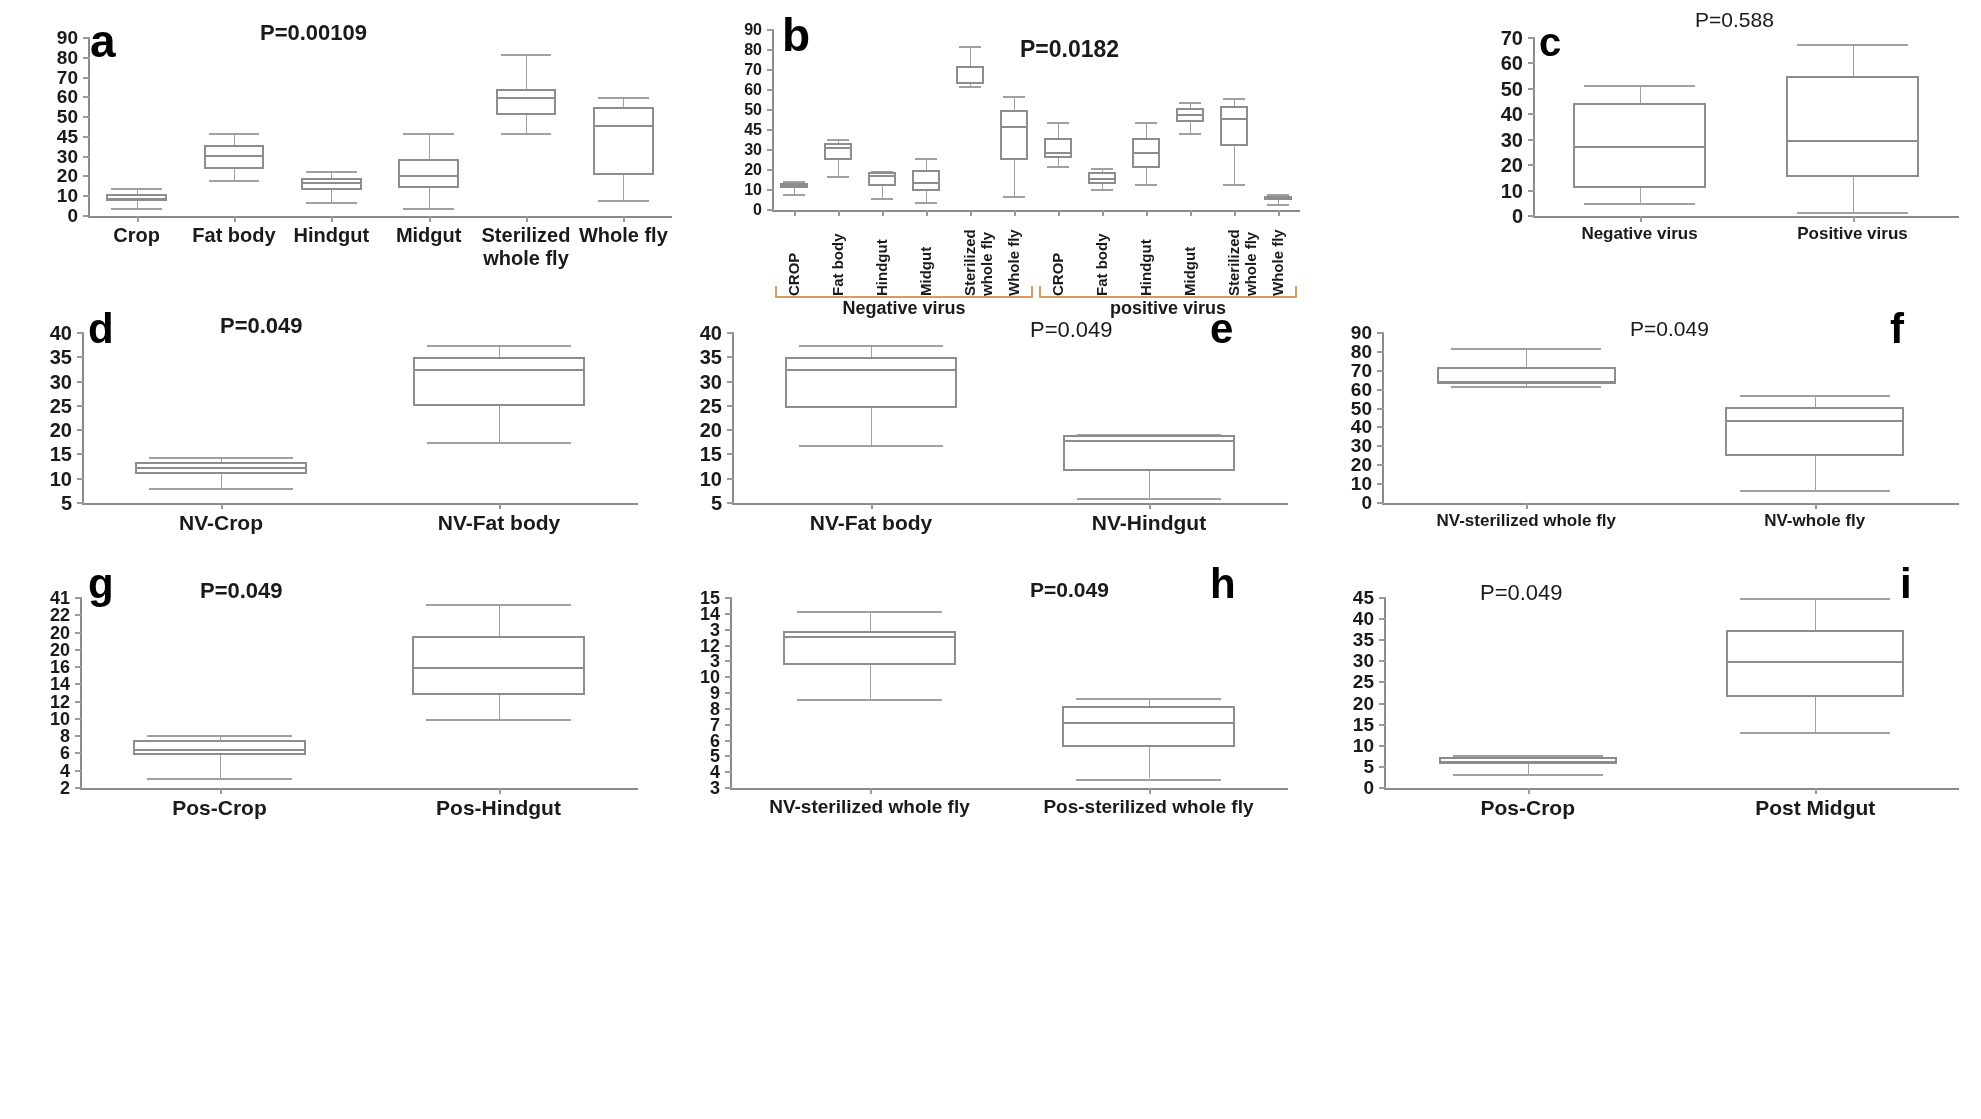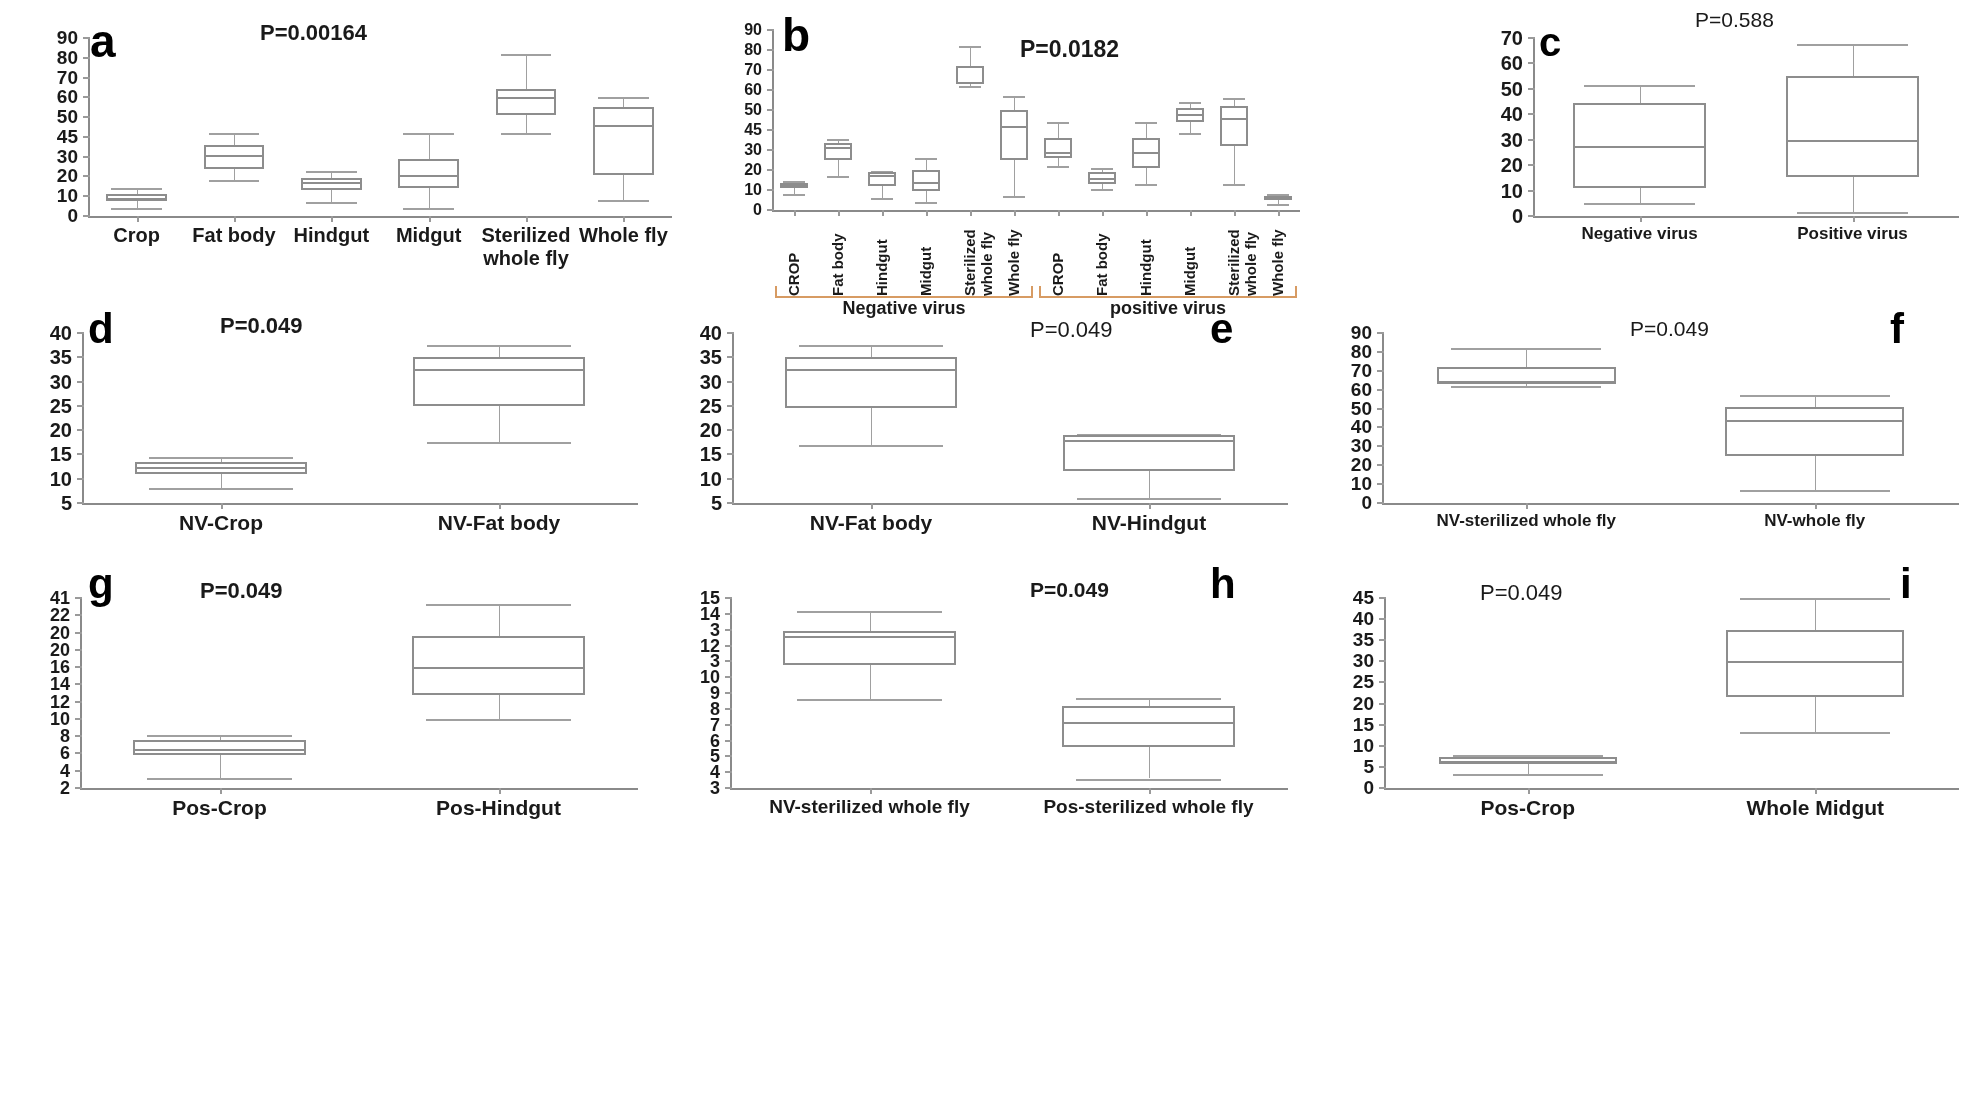--- a/index.html
+++ b/index.html
@@ -105,21 +105,21 @@
         <div class="whisker-v" style="left: 623.333px; top: 89.3333px; height: 9.88889px;"></div>
         <div class="cap" style="left: 597.988px; top: 89.3333px; width: 50.6912px;"></div>
         <div class="whisker-v" style="left: 623.333px; top: 167.456px; height: 24.7222px;"></div>
         <div class="cap" style="left: 597.988px; top: 192.178px; width: 50.6912px;"></div>
         <div class="box" style="left: 593.16px; top: 99.2222px; width: 60.3467px; height: 68.2333px;"></div>
         <div class="median" style="left: 593.16px; top: 117.022px; width: 60.3467px;"></div>
         <div class="xtick-mark" style="left: 623.333px; top: 208px;"></div>
         <div class="xlabel" style="font-size: 20px; left: 569.8px; width: 107.067px; top: 216px;">Whole fly</div>
       </div>
       <div class="panel-letter" style="left: 90px; top: 6px; font-size: 46px;">a</div>
-      <div class="pvalue" style="left: 260px; top: 12px; font-size: 22px;">P=0.00164</div>
+      <div class="pvalue" style="left: 260px; top: 12px; font-size: 22px;">P=0.00109</div>
     </div>
     <div class="panel" style="left: 690px; top: 8px; width: 620px; height: 300px;">
       <div class="axis-line yaxis" style="left: 82px; top: 22px; height: 180px;"></div>
       <div class="axis-line xaxis" style="left: 82px; top: 202px; width: 528px;"></div>
       <div class="ytick-label" style="top: 202px; width: 72px; left: 0px; font-size: 16px;">0</div>
       <div class="ytick-mark" style="left: 77px; top: 202px;"></div>
       <div class="ytick-label" style="top: 182px; width: 72px; left: 0px; font-size: 16px;">10</div>
       <div class="ytick-mark" style="left: 77px; top: 182px;"></div>
       <div class="ytick-label" style="top: 162px; width: 72px; left: 0px; font-size: 16px;">20</div>
       <div class="ytick-mark" style="left: 77px; top: 162px;"></div>
@@ -572,18 +572,18 @@
         <div class="xlabel" style="font-size: 21px; left: 69.625px; width: 316.25px; top: 236px;">Pos-Crop</div>
       </div>
       <div style="position: absolute; left: 0px; top: 0px; width: 100%; height: 100%;">
         <div class="whisker-v" style="left: 515.25px; top: 38px; height: 31.6667px;"></div>
         <div class="cap" style="left: 440.385px; top: 38px; width: 149.73px;"></div>
         <div class="whisker-v" style="left: 515.25px; top: 137.222px; height: 34.6222px;"></div>
         <div class="cap" style="left: 440.385px; top: 171.844px; width: 149.73px;"></div>
         <div class="box" style="left: 426.125px; top: 69.6667px; width: 178.25px; height: 67.5556px;"></div>
         <div class="median" style="left: 426.125px; top: 101.333px; width: 178.25px;"></div>
         <div class="xtick-mark" style="left: 515.25px; top: 228px;"></div>
-        <div class="xlabel" style="font-size: 21px; left: 357.125px; width: 316.25px; top: 236px;">Whole Midgut</div>
+        <div class="xlabel" style="font-size: 21px; left: 357.125px; width: 316.25px; top: 236px;">Post Midgut</div>
       </div>
       <div class="panel-letter" style="left: 600px; top: 0px; font-size: 42px;">i</div>
       <div class="pvalue thin" style="left: 180px; top: 20px; font-size: 22px;">P=0.049</div>
     </div>
   </div>
 
 </body></html>

